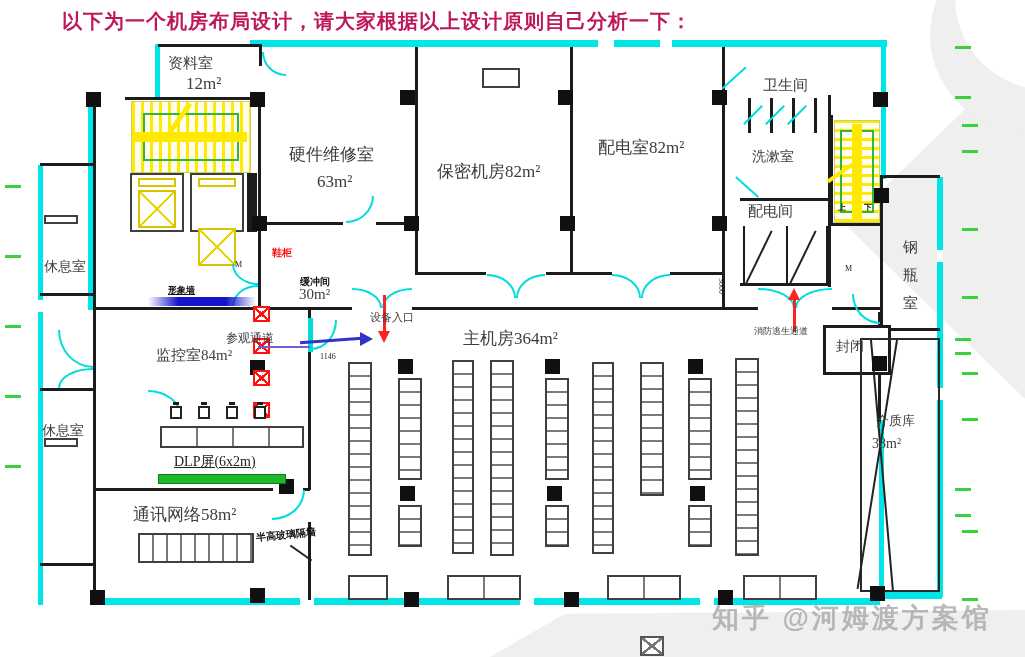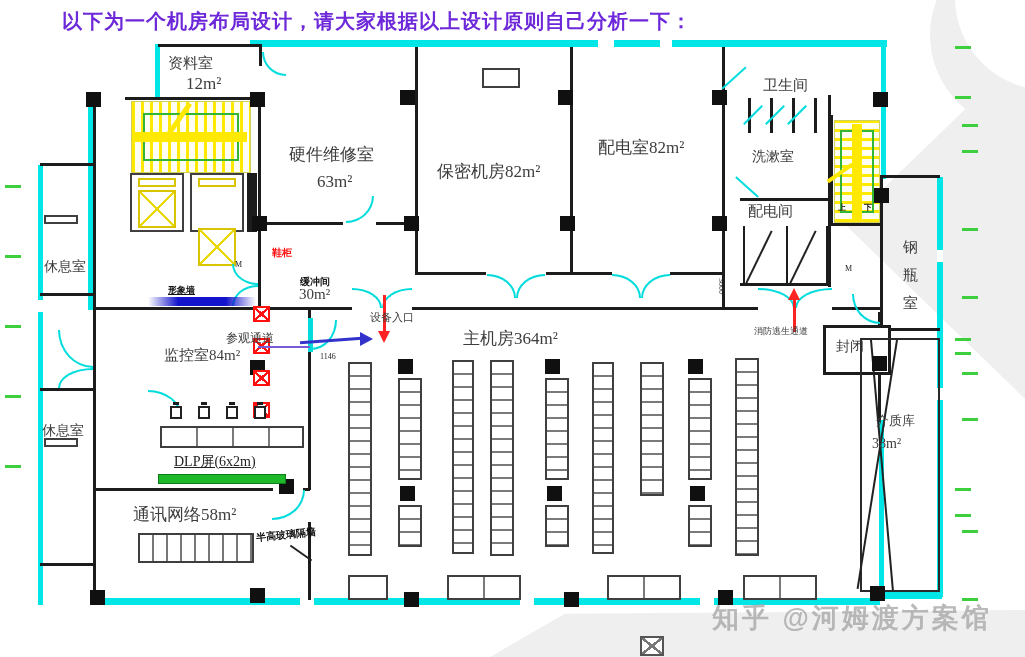--- a/index.html
+++ b/index.html
@@ -45,21 +45,21 @@
   .atl{border-left:2px solid #00dcdc;border-top:2px solid #00dcdc;border-radius:100% 0 0 0}
   .atr{border-right:2px solid #00dcdc;border-top:2px solid #00dcdc;border-radius:0 100% 0 0}
   .cy-line{background:#00dcdc}
   .bk-line{background:#222}
   .tri{width:0;height:0;position:absolute}
   
   #wm{font-size:27px;font-weight:bold;letter-spacing:3px;color:#a8a8a8;opacity:.8;
       font-family:"Liberation Sans",sans-serif}
   
   .decor{background:#efefef}
-  #title{font-size:20px;font-weight:bold;color:#6d28d9;letter-spacing:1px}
+  #title{font-size:20px;font-weight:bold;color:#be185d;letter-spacing:1px}
   .mon{border:2px solid #222;background:#fff}
 </style>
 </head>
 <body>
 
 <div id="canvas">
 
   <div class="abs decor" style="left:840px;top:40px;width:185px;height:370px;clip-path:polygon(100% 3%,100% 97%,3% 50%)"></div>
   <div class="abs decor" style="left:490px;top:610px;width:535px;height:47px;clip-path:polygon(0 100%,14% 8%,100% 0,100% 100%)"></div>
   <div class="abs decor" style="left:930px;top:-60px;width:190px;height:190px;border-radius:50%"></div>
@@ -302,21 +302,21 @@
   <div class="abs lbl big" style="left:437px;top:160px">保密机房82m²</div>
   <div class="abs lbl big" style="left:598px;top:136px">配电室82m²</div>
   <div class="abs lbl" style="left:763px;top:76px;font-size:15px">卫生间</div>
   <div class="abs lbl" style="left:752px;top:148px;font-size:14px">洗漱室</div>
   <div class="abs lbl" style="left:748px;top:202px;font-size:15px">配电间</div>
   <div class="abs lbl" style="left:903px;top:238px;font-size:15px">钢</div>
   <div class="abs lbl" style="left:903px;top:266px;font-size:15px">瓶</div>
   <div class="abs lbl" style="left:903px;top:294px;font-size:15px">室</div>
   <div class="abs lbl" style="left:44px;top:258px;font-size:14px">休息室</div>
   <div class="abs lbl" style="left:42px;top:422px;font-size:14px">休息室</div>
-  <div class="abs lbl" style="left:164px;top:346px;font-size:15px">监控室84m²</div>
+  <div class="abs lbl" style="left:156px;top:346px;font-size:15px">监控室84m²</div>
   <div class="abs lbl big" style="left:133px;top:503px">通讯网络58m²</div>
   <div class="abs lbl big" style="left:463px;top:327px">主机房364m²</div>
   <div class="abs lbl" style="left:300px;top:275px;font-size:10px;font-weight:bold;color:#111">缓冲间</div>
   <div class="abs lbl" style="left:299px;top:286px;font-size:15px">30m²</div>
   <div class="abs lbl" style="left:836px;top:338px;font-size:14px">封闭</div>
   <div class="abs lbl" style="left:876px;top:412px;font-size:13px">介质库</div>
   <div class="abs lbl" style="left:872px;top:436px;font-size:14px">38m²</div>
 
   <div class="abs lbl" style="left:370px;top:310px;font-size:11px">设备入口</div>
   <div class="abs lbl" style="left:226px;top:330px;font-size:12px">参观通道</div>

